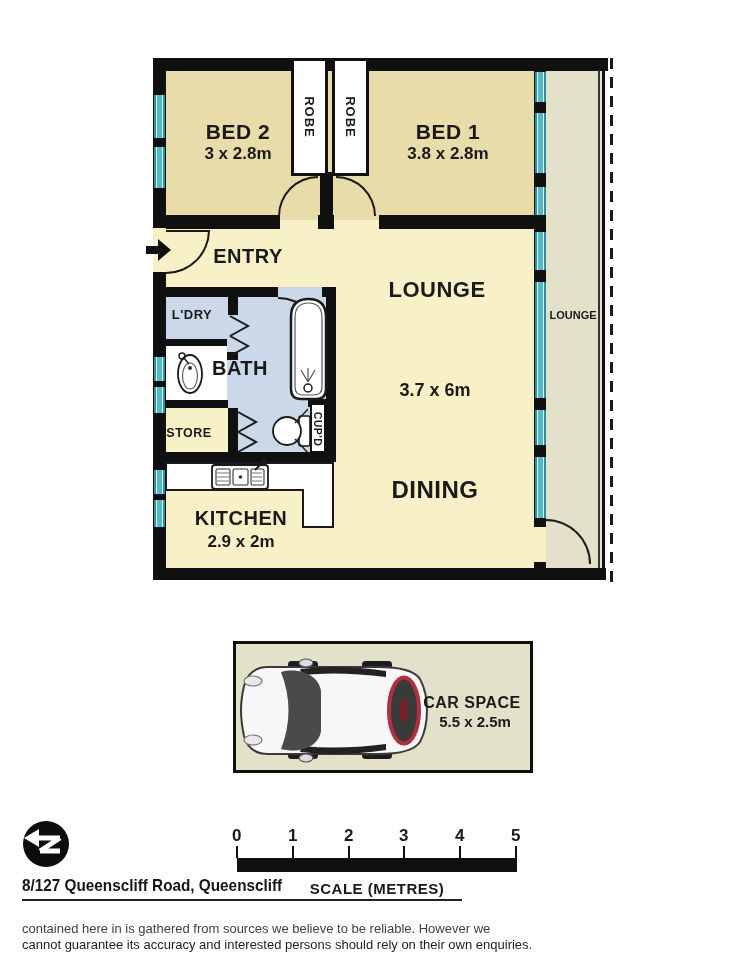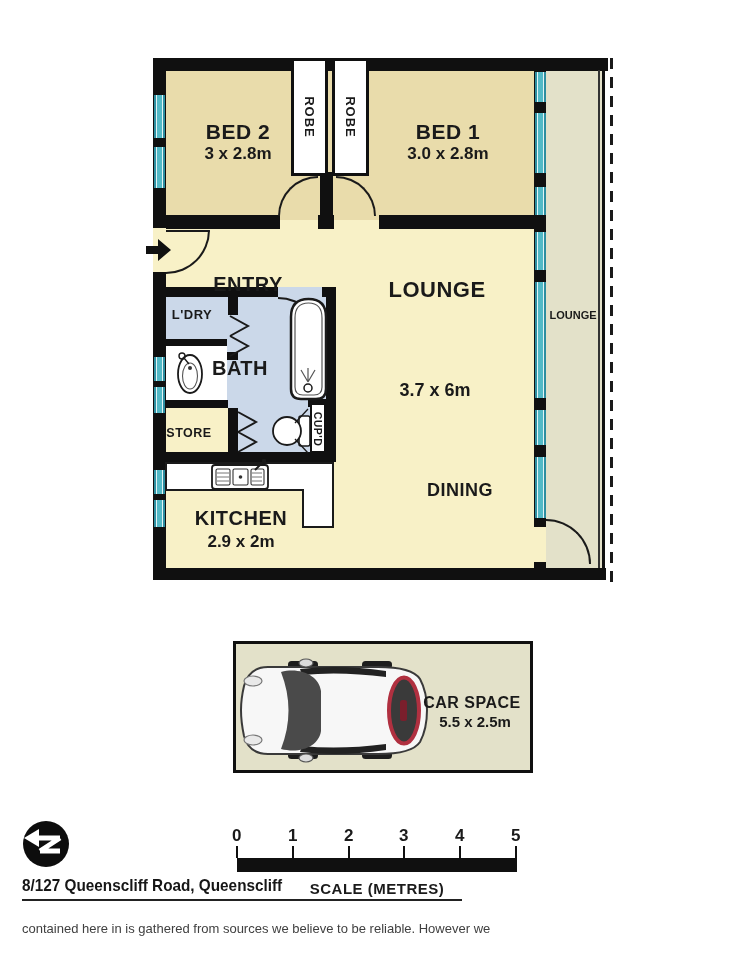--- a/index.html
+++ b/index.html
@@ -157,27 +157,27 @@
     <g>
       <circle cx="46" cy="844" r="23" fill="#0d0d0d"></circle>
       <path d="M36 838 H60 M60 838 L40 851 M40 851 H60" stroke="#ffffff" stroke-width="5" fill="none"></path>
       <path d="M24 838 L39 829 V847 Z" fill="#ffffff"></path>
     </g>
   </svg>
 
   <span class="lbl" style="left:238px;top:132px;font-size:21px;">BED 2</span>
   <span class="lbl dim" style="left:238px;top:154px;font-size:17px;">3 x 2.8m</span>
   <span class="lbl" style="left:448px;top:132px;font-size:21px;">BED 1</span>
-  <span class="lbl dim" style="left:448px;top:154px;font-size:17px;">3.0 x 2.8m</span>
+  <span class="lbl dim" style="left:448px;top:154px;font-size:17px;">3.8 x 2.8m</span>
   <span class="vlbl" style="left:309px;top:117px;font-size:13px;">ROBE</span>
   <span class="vlbl" style="left:350px;top:117px;font-size:13px;">ROBE</span>
-  <span class="lbl" style="left:248px;top:256px;font-size:20px;margin-top:28px;">ENTRY</span>
+  <span class="lbl" style="left:248px;top:256px;font-size:20px;">ENTRY</span>
   <span class="lbl" style="left:437px;top:290px;font-size:22px;">LOUNGE</span>
   <span class="lbl dim" style="left:435px;top:390px;font-size:18px;">3.7 x 6m</span>
-  <span class="lbl" style="left:460px;top:490px;font-size:18px;">DINING</span>
+  <span class="lbl" style="left:435px;top:490px;font-size:24px;">DINING</span>
   <span class="lbl" style="left:192px;top:314px;font-size:13px;">L'DRY</span>
   <span class="lbl" style="left:240px;top:368px;font-size:20px;">BATH</span>
   <span class="lbl" style="left:189px;top:433px;font-size:12.5px;">STORE</span>
   <span class="vlbl" style="left:318px;top:429px;font-size:10.5px;letter-spacing:.5px;">CUP'D</span>
   <span class="lbl" style="left:241px;top:518px;font-size:20px;">KITCHEN</span>
   <span class="lbl dim" style="left:241px;top:542px;font-size:17px;">2.9 x 2m</span>
   <span class="lbl" style="left:573px;top:315px;font-size:11px;letter-spacing:0;">LOUNGE</span>
 
 
   <span class="lbl" style="left:472px;top:703px;font-size:16px;">CAR SPACE</span>
@@ -194,14 +194,15 @@
   <div class="abs" style="left:348px;top:846px;width:2px;height:12px;background:#101010;"></div>
   <div class="abs" style="left:403px;top:846px;width:2px;height:12px;background:#101010;"></div>
   <div class="abs" style="left:459px;top:846px;width:2px;height:12px;background:#101010;"></div>
   <div class="abs" style="left:515px;top:846px;width:2px;height:12px;background:#101010;"></div>
   <div class="abs" style="left:237px;top:858px;width:280px;height:14px;background:#101010;"></div>
   <span class="lbl" style="left:377px;top:888px;font-size:15px;">SCALE (METRES)</span>
 
   <div class="abs" style="left:22px;top:876px;font-size:17px;font-weight:bold;transform:scaleX(.9);transform-origin:left top;white-space:nowrap;">8/127 Queenscliff Road, Queenscliff</div>
   <div class="abs" style="left:22px;top:899px;width:440px;height:2px;background:#222;"></div>
   <div class="abs" style="left:22px;top:921px;font-size:13px;color:#404040;white-space:nowrap;">contained here in is gathered from sources we believe to be reliable. However we</div>
+  <div class="abs" style="left:22px;top:937px;font-size:13px;color:#1d1d1d;white-space:nowrap;">cannot guarantee its accuracy and interested persons should rely on their own enquiries.</div>
 
 </div>
 
 </body></html>

